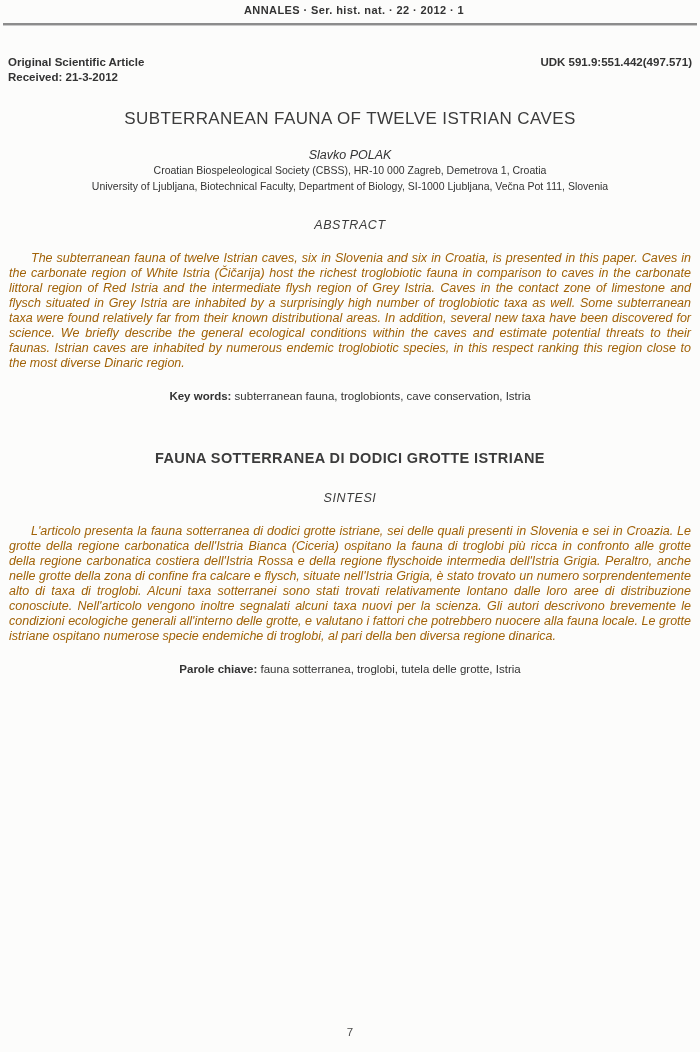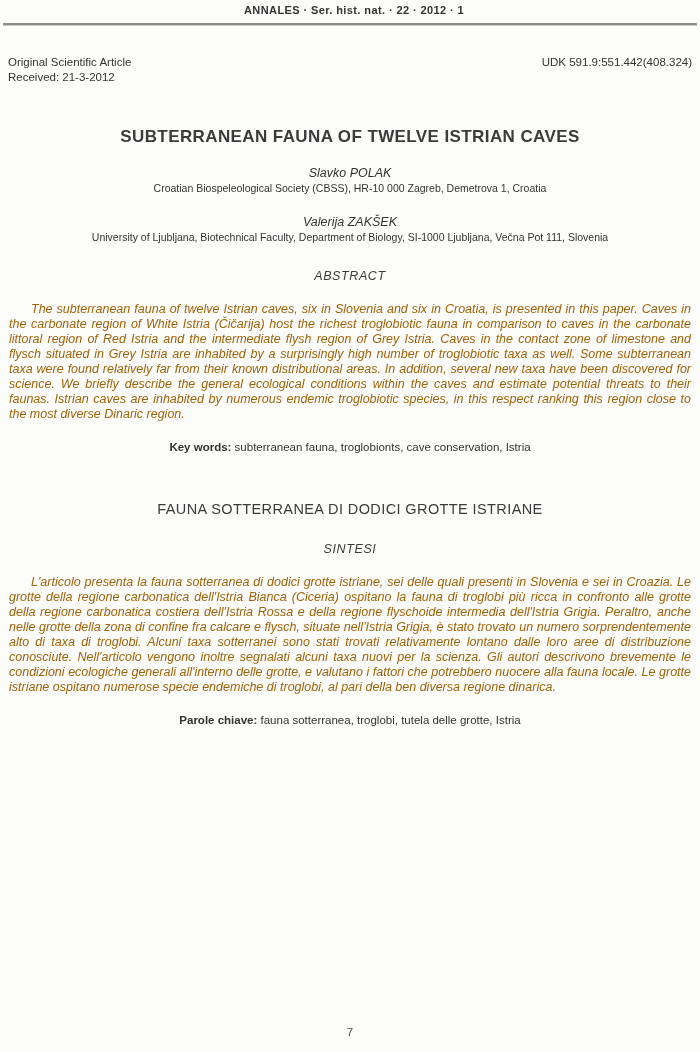--- a/index.html
+++ b/index.html
@@ -29,28 +29,29 @@
     margin:7px 3px 0 3px;
   }
   .meta{
     display:flex;
     justify-content:space-between;
     align-items:flex-start;
     margin:29px 8px 0 8px;
     font-size:11.5px;
     line-height:14.5px;
     color:#333;
+    font-weight:bold;
   }
   .meta-left div{white-space:nowrap;}
   .meta-right{white-space:nowrap;}
   .article-title{
-    margin-top:43px;
+    margin-top:25px;
     text-align:center;
     font-size:17px;
-    font-weight:bold;
+    font-weight:normal;
     letter-spacing:0.4px;
     color:#3b3b3b;
   }
   .author-block{text-align:center;}
   .author-name{
     margin-top:19px;
     font-style:italic;
     font-size:12.5px;
     color:#333;
   }
@@ -81,21 +82,21 @@
     margin-top:19px;
     text-align:center;
     font-size:11.5px;
     color:#333;
   }
   .keywords-line .kw-label{font-weight:bold;}
   .it-title{
     margin-top:48px;
     text-align:center;
     font-size:14.5px;
-    font-weight:normal;
+    font-weight:bold;
     letter-spacing:0.4px;
     color:#3b3b3b;
   }
   .page-number{
     position:absolute;
     left:0;right:0;
     bottom:14px;
     text-align:center;
     font-size:11.5px;
     color:#4a4a4a;
@@ -108,35 +109,34 @@
 
   <div class="journal-header">ANNALES · Ser. hist. nat. · 22 · 2012 · 1</div>
 
   <div class="rule"></div>
 
   <div class="meta">
     <div class="meta-left">
       <div>Original Scientific Article</div>
       <div>Received: 21-3-2012</div>
     </div>
-    <div class="meta-right">UDK 591.9:551.442(408.324)</div>
+    <div class="meta-right">UDK 591.9:551.442(497.571)</div>
   </div>
 
   <div class="article-title">SUBTERRANEAN FAUNA OF TWELVE ISTRIAN CAVES</div>
 
   <div class="author-block">
     <div class="author-name">Slavko POLAK</div>
   </div>
 
   <div class="author-block">
     <div class="author-affil">Croatian Biospeleological Society (CBSS), HR-10 000 Zagreb, Demetrova 1, Croatia</div>
   </div>
 
   <div class="author-block">
-    <div class="author-name">Valerija ZAKŠEK</div>
     <div class="author-affil">University of Ljubljana, Biotechnical Faculty, Department of Biology, SI-1000 Ljubljana, Večna Pot 111, Slovenia</div>
   </div>
 
   <div class="section-heading-italic">ABSTRACT</div>
 
   <p class="body-par">The subterranean fauna of twelve Istrian caves, six in Slovenia and six in Croatia, is presented in this paper. Caves in the carbonate region of White Istria (Čičarija) host the richest troglobiotic fauna in comparison to caves in the carbonate littoral region of Red Istria and the intermediate flysh region of Grey Istria. Caves in the contact zone of limestone and flysch situated in Grey Istria are inhabited by a surprisingly high number of troglobiotic taxa as well. Some subterranean taxa were found relatively far from their known distributional areas. In addition, several new taxa have been discovered for science. We briefly describe the general ecological conditions within the caves and estimate potential threats to their faunas. Istrian caves are inhabited by numerous endemic troglobiotic species, in this respect ranking this region close to the most diverse Dinaric region.</p>
 
   <div class="keywords-line">
     <span class="kw-label">Key words:</span>
     <span>subterranean fauna, troglobionts, cave conservation, Istria</span>

